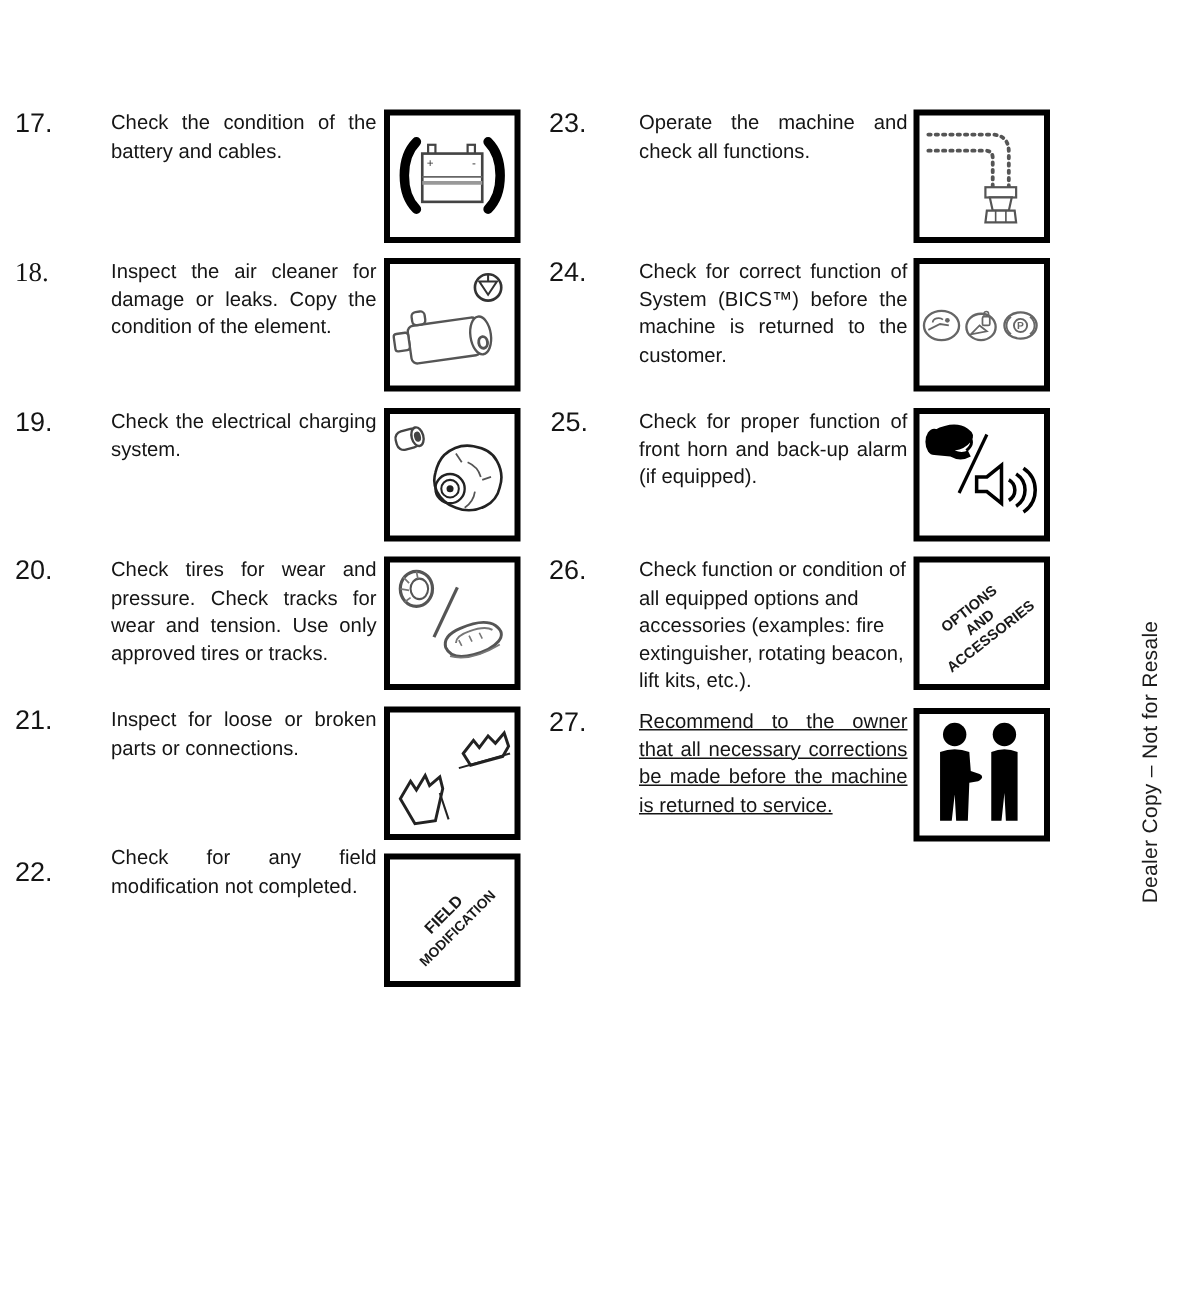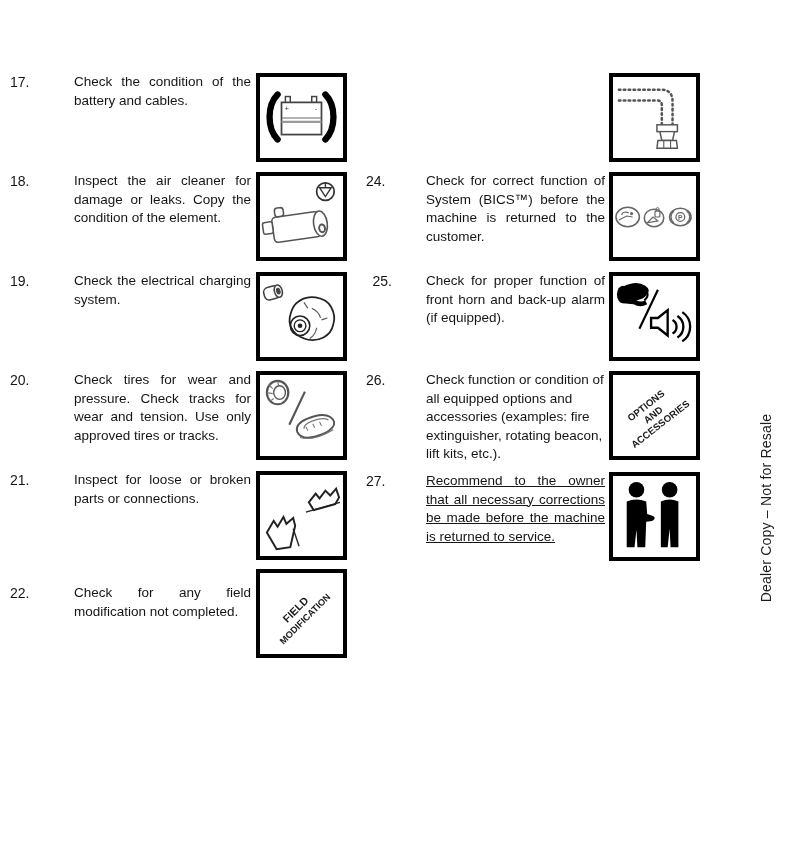--- a/index.html
+++ b/index.html
@@ -1,21 +1,21 @@
 <!DOCTYPE html>
 <html><head>
 <meta charset="utf-8">
 <style>
   html,body{margin:0;padding:0;background:#fff;}
   .page{
     position:relative;width:789px;height:861px;background:#ffffff;overflow:hidden;
     font-family:"Liberation Sans",sans-serif;color:#151515;
   }
   .item-text{position:absolute;display:flex;align-items:flex-start;}
-  .num{flex:0 0 auto;font-size:14px;line-height:18.6px;}
+  .num{flex:0 0 auto;font-size:18px;line-height:18.6px;}
   .lines{flex:0 0 auto;}
   .line{font-size:13.5px;line-height:18.6px;text-align:justify;text-align-last:justify;margin-left:34px;}
   .line.last,.line.noj{text-align:left;text-align-last:left;}
   .pic{
     position:absolute;width:91px;height:89px;border:4px solid #000;background:#fff;
     box-sizing:border-box;display:flex;align-items:center;justify-content:center;
   }
   .pic svg{width:81px;height:79px;display:block;}
   .vnote{
     position:absolute;left:766px;top:508px;
@@ -43,21 +43,21 @@
  <rect x="25" y="19" width="5" height="7" fill="#fff" stroke="#444" stroke-width="1.5"></rect>
  <rect x="52" y="19" width="5" height="7" fill="#fff" stroke="#444" stroke-width="1.5"></rect>
  <rect x="21" y="25" width="41" height="33" fill="#fff" stroke="#444" stroke-width="1.8"></rect>
  <text x="24" y="34" font-size="8" fill="#333">+</text>
  <text x="55" y="34" font-size="8" fill="#333">-</text>
  <line x1="21" y1="41" x2="62" y2="41" stroke="#666" stroke-width="1.2"></line>
  <line x1="21" y1="45" x2="62" y2="45" stroke="#999" stroke-width="2.5"></line>
 </svg>
     </div>
     <div class="item-text" style="left: 10px; top: 172px;">
-      <div class="num" style="width: 30px;">18.</div>
+      <div class="num" style="width: 30px; font-family: Liberation Serif, serif;">18.</div>
       <div class="lines" style="width: 211px;">
         <div class="line">Inspect the air cleaner for</div>
         <div class="line">damage or leaks. Copy the</div>
         <div class="line last">condition of the element.</div>
       </div>
     </div>
     <div class="pic" style="left: 256px; top: 172px;">
       <svg viewBox="0 0 83 81" fill="none">
  <g transform="rotate(-8 38 50)" stroke="#555" fill="#fff" stroke-width="1.6">
   <rect x="12" y="38" width="48" height="26" rx="4"></rect>
@@ -121,34 +121,41 @@
       </div>
     </div>
     <div class="pic" style="left: 256px; top: 471px;">
       <svg viewBox="0 0 83 81" fill="none" stroke="#222">
  <path d="M49,27 l7,-9 4,5 6,-8 5,5 6,-7 3,9 -4,7 -22,6 -5,-8 z" stroke-width="2"></path>
  <line x1="46" y1="37" x2="81" y2="27" stroke-width="1.4"></line>
  <path d="M6,58 l7,-12 4,6 6,-10 3,7 7,-6 2,8 -5,22 -14,2 z" stroke-width="2"></path>
  <line x1="33" y1="54" x2="39" y2="72" stroke-width="1.4"></line>
 </svg>
     </div>
-    <div class="item-text" style="left: 10px; top: 584px;">
+    <div class="item-text" style="left: 10px; top: 563px; align-items: center;">
       <div class="num" style="width: 30px;">22.</div>
       <div class="lines" style="width: 211px;">
         <div class="line">Check for any field</div>
         <div class="line last">modification not completed.</div>
       </div>
     </div>
     <div class="pic" style="left: 256px; top: 569px;">
       <svg viewBox="0 0 83 81">
  <g transform="rotate(-45 41 42)" fill="#1a1a1a" font-weight="bold" text-anchor="middle" font-family="'Liberation Sans',sans-serif">
   <text x="41" y="38" font-size="11">FIELD</text>
   <text x="41" y="51" font-size="9.5">MODIFICATION</text>
  </g>
 </svg>
+    </div>
+    <div class="item-text" style="left: 366px; top: 73px;">
+      <div class="num" style="width: 26px;">23.</div>
+      <div class="lines" style="width: 213px;">
+        <div class="line">Operate the machine and</div>
+        <div class="line last">check all functions.</div>
+      </div>
     </div>
     <div class="pic" style="left: 609px; top: 73px;">
       <svg viewBox="0 0 83 81" fill="none">
  <path d="M5,12 H48 Q60,12 60,24 V50" stroke="#555" stroke-width="2.6" stroke-dasharray="1.6,3.4" stroke-linecap="round"></path>
  <path d="M5,23 H44 Q49,23 49,28 V50" stroke="#555" stroke-width="2.6" stroke-dasharray="1.6,3.4" stroke-linecap="round"></path>
  <g stroke="#555" stroke-width="1.5" fill="#fff">
   <rect x="44" y="48" width="21" height="7"></rect>
   <path d="M47,55 h15 l-2,9 h-11 z"></path>
   <path d="M45,64 h19 l1,8 h-21 z"></path>
   <path d="M51,64 v8 M58,64 v8" stroke-width="1.1"></path>

